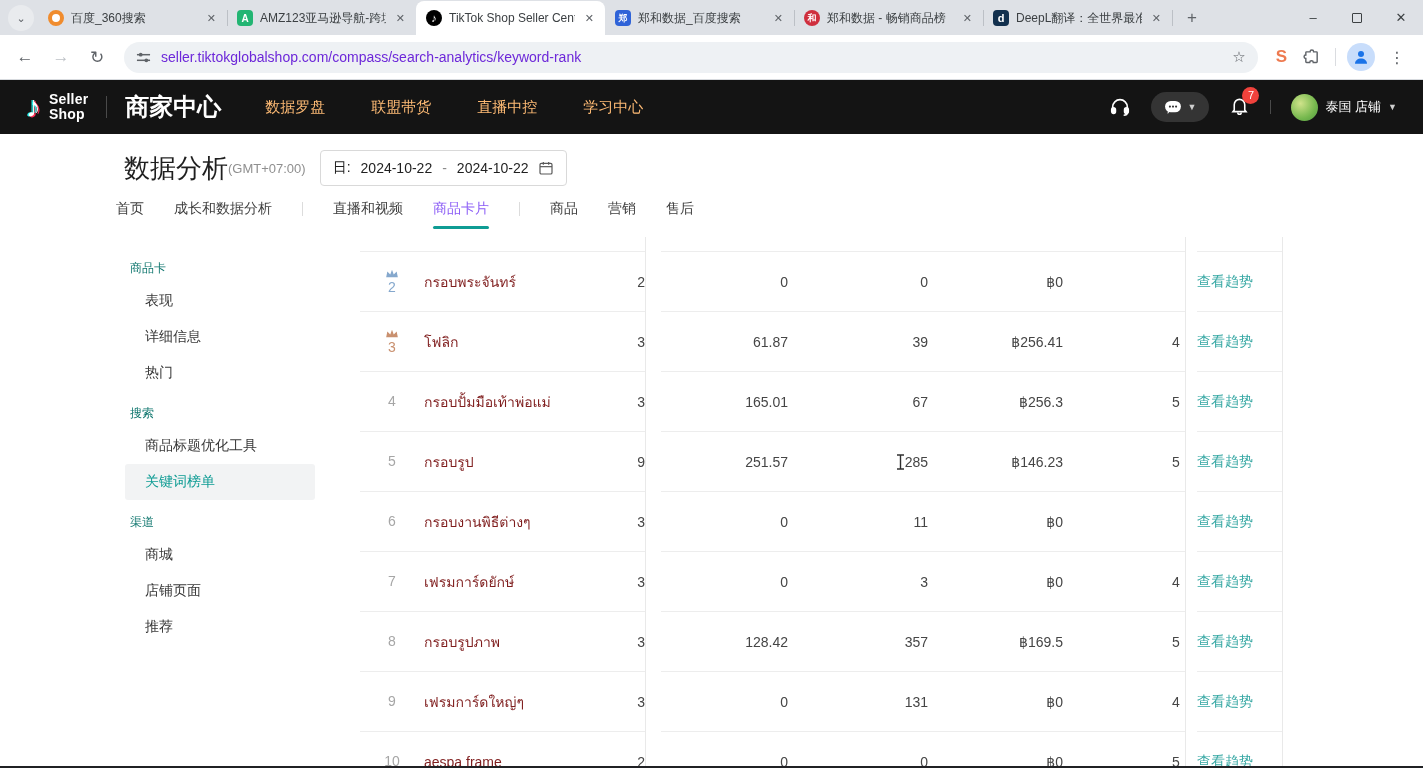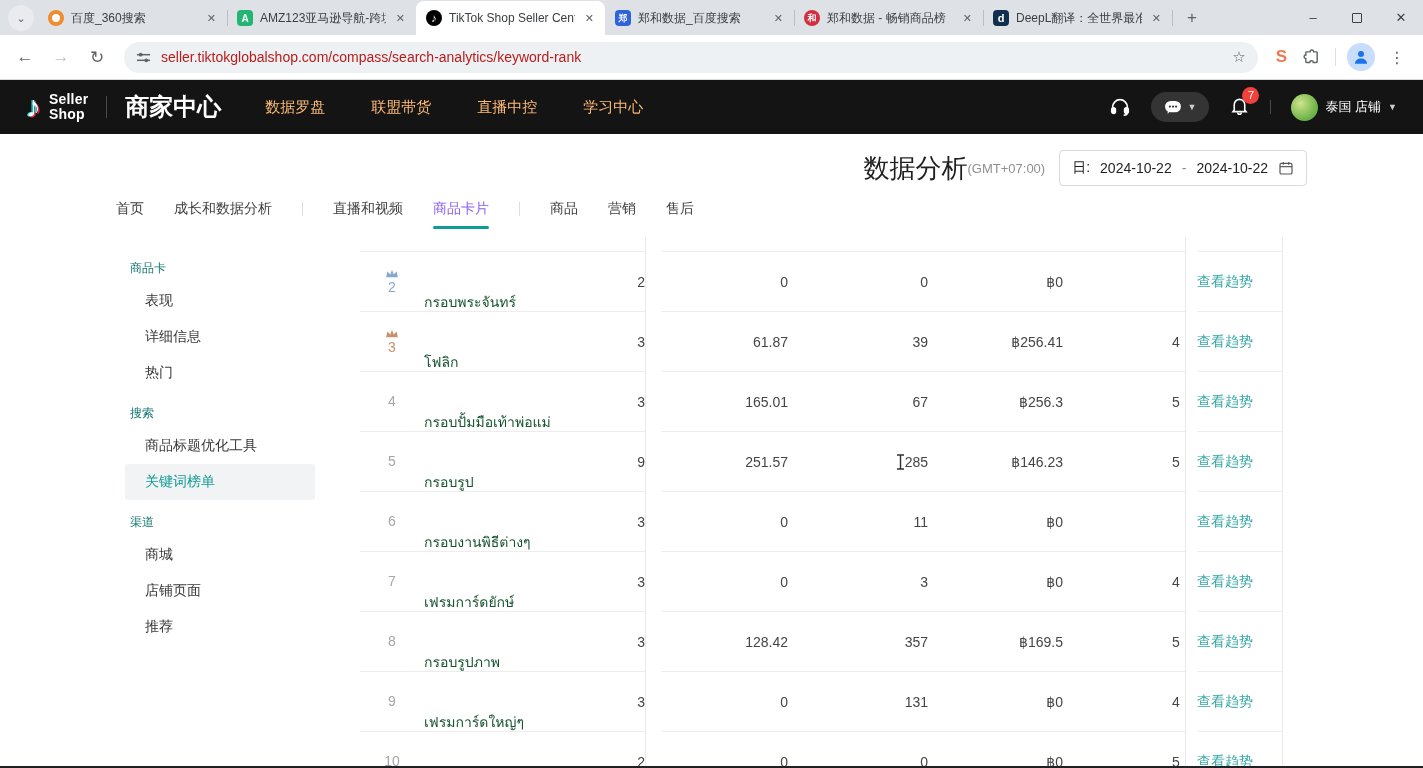--- a/index.html
+++ b/index.html
@@ -35,21 +35,21 @@
   .win-btn { width:44px; height:100%; display:flex; align-items:center; justify-content:center; color:#3c4043; font-size:13px; }
   .win-max-glyph { width:10px; height:10px; border:1.4px solid #3c4043; border-radius:1px; }
 
   .toolbar { height:45px; background:#fff; display:flex; align-items:center; padding:0 10px; gap:6px; border-bottom:1px solid #d7dade; }
   .nav-btn { width:30px;height:30px;border-radius:50%;display:flex;align-items:center;justify-content:center;
     font-size:17px;color:#5f6368; }
   .nav-btn.disabled { color:#bdc1c6; }
   .omnibox { flex:1; height:31px; background:#eef1f4; border-radius:16px; display:flex; align-items:center;
     padding:0 12px; gap:10px; margin:0 6px; }
   .siteinfo-icon { display:flex; align-items:center; }
-  .url-text { flex:1; font-size:14px; color:#b91c1c; white-space:nowrap; overflow:hidden; }
+  .url-text { flex:1; font-size:14px; color:#6d28d9; white-space:nowrap; overflow:hidden; }
   .star-btn { font-size:15px; color:#5f6368; }
   .ext-s { color:#ee7a50; font-weight:bold; font-size:17px; padding:0 6px; }
   .ext-puzzle { padding:0 4px; display:flex; }
   .tb-divider { width:1px; height:18px; background:#dadce0; margin:0 5px; }
   .profile-btn { width:28px; height:28px; border-radius:50%; background:#c8ddfb; display:flex; align-items:center; justify-content:center; }
   .kebab-btn { font-size:16px; color:#5f6368; padding:0 8px; }
 
   
   .tk-header { height:54px; background:#141414; display:flex; align-items:center; padding:0 26px; color:#fff; }
   .tk-logo { display:flex; align-items:center; gap:8px; }
@@ -66,21 +66,21 @@
   .bell-wrap { position:relative; }
   .badge { position:absolute; top:-8px; right:-9px; min-width:17px; height:17px; padding:0 4px; border-radius:9px;
     background:var(--badge,#f0423c); color:#fff; font-size:11px; display:flex; align-items:center; justify-content:center; }
   .tk-vdiv2 { width:1px; height:14px; background:#4a4a4a; }
   .shop-sel { display:flex; align-items:center; gap:7px; font-size:13px; }
   .avatar { width:27px; height:27px; border-radius:50%;
     background:radial-gradient(circle at 35% 35%, #cfe38a, #76b84e 60%, #4d9740); }
 
   
   .page { position:relative; height:634px; background:#fff; }
-  .page-head { position:absolute; top:16px; left:124px; right:116px; display:flex; justify-content:flex-end; align-items:center; }
+  .page-head { position:absolute; top:16px; left:124px; right:116px; display:flex; justify-content:flex-start; align-items:center; }
   .page-title { font-size:26px; font-weight:500; color:#1f1f1f; }
   .head-right { display:flex; align-items:center; gap:14px; }
   .gmt { font-size:13px; color:#8f8f8f; }
   .date-box { height:36px; border:1px solid #d9d9d9; border-radius:4px; display:flex; align-items:center; gap:10px;
     padding:0 12px; font-size:14px; color:#1f1f1f; }
   .date-label { color:#1f1f1f; }
   .date-val { font-weight:500; }
   .date-dash { color:#8c8c8c; }
   .cal-icon { display:flex; }
 
@@ -100,21 +100,21 @@
   
   .table-area { position:absolute; top:103px; left:360px; width:923px; bottom:0; overflow:hidden; }
   .row-sliver { height:14px; }
   .t-row { height:60px; position:relative; border-top:1px solid #ededed; font-size:14px; color:#454545; }
   .cell { position:absolute; top:50%; transform:translateY(-50%); white-space:nowrap; }
   .c-rank { left:14px; width:36px; text-align:center; color:#a6a6a6; display:flex; flex-direction:column; align-items:center; line-height:1.1; }
   .c-rank .crown { display:none; margin-bottom:1px; }
   .c-rank.has-crown .crown { display:block; }
   .c-rank.rank-silver { color:var(--rank2,#85a8cd); font-weight:500; }
   .c-rank.rank-bronze { color:var(--rank3,#c9906f); font-weight:500; }
-  .c-kw { left:64px; width:215px; overflow:hidden; color:#14532d;margin-top:20px; }
+  .c-kw { left:64px; width:215px; overflow:hidden; color:#7f1d1d; }
   .c-clipL { right:638px; width:22px; text-align:right; overflow:hidden; }
   .c-v1 { right:495px; width:120px; text-align:right; }
   .c-v2 { right:355px; width:120px; text-align:right; }
   .c-v3 { right:220px; width:130px; text-align:right; }
   .c-clipR { left:812px; width:15px; overflow:hidden; }
   .c-link { left:837px; color:var(--link,#35a7a3); cursor:pointer; }
   .vband { position:absolute; top:0; bottom:0; background:#fff; z-index:2; }
   .band1 { left:285px; width:16px; border-left:1px solid #e9e9e9; }
   .band2 { left:825px; width:12px; border-left:1px solid #e9e9e9; }
   .t-right-edge { position:absolute; top:0; bottom:0; right:0; width:1px; background:#e9e9e9; z-index:3; }

